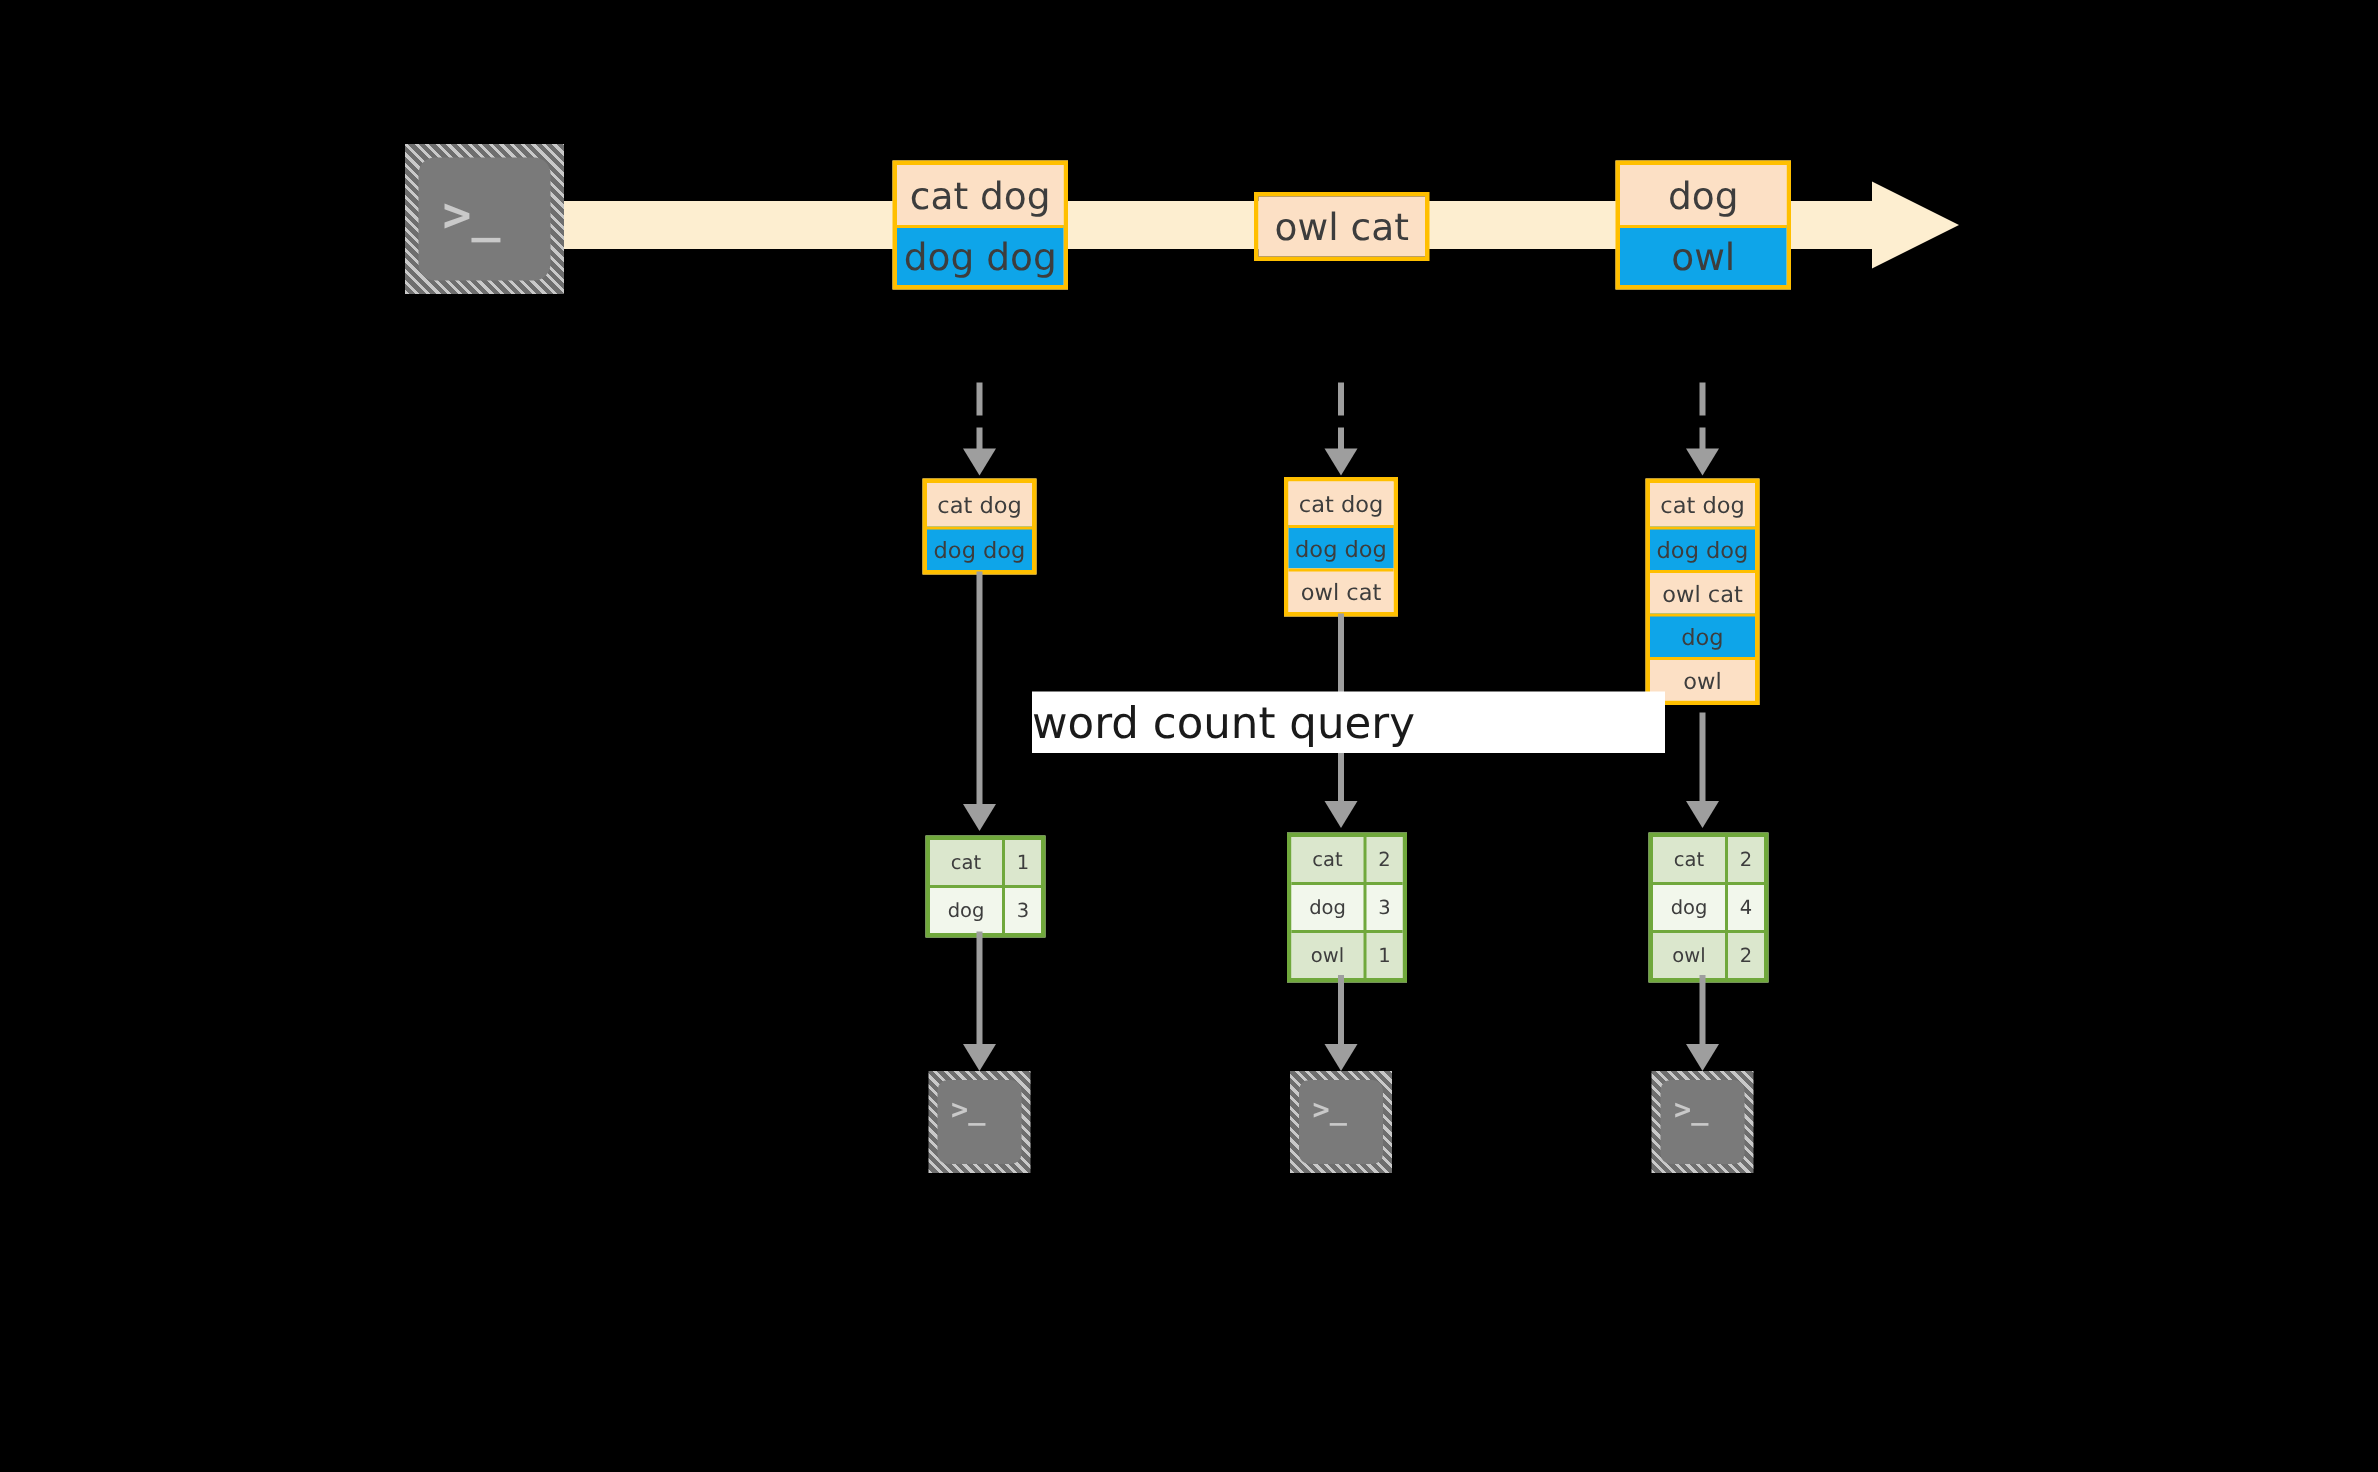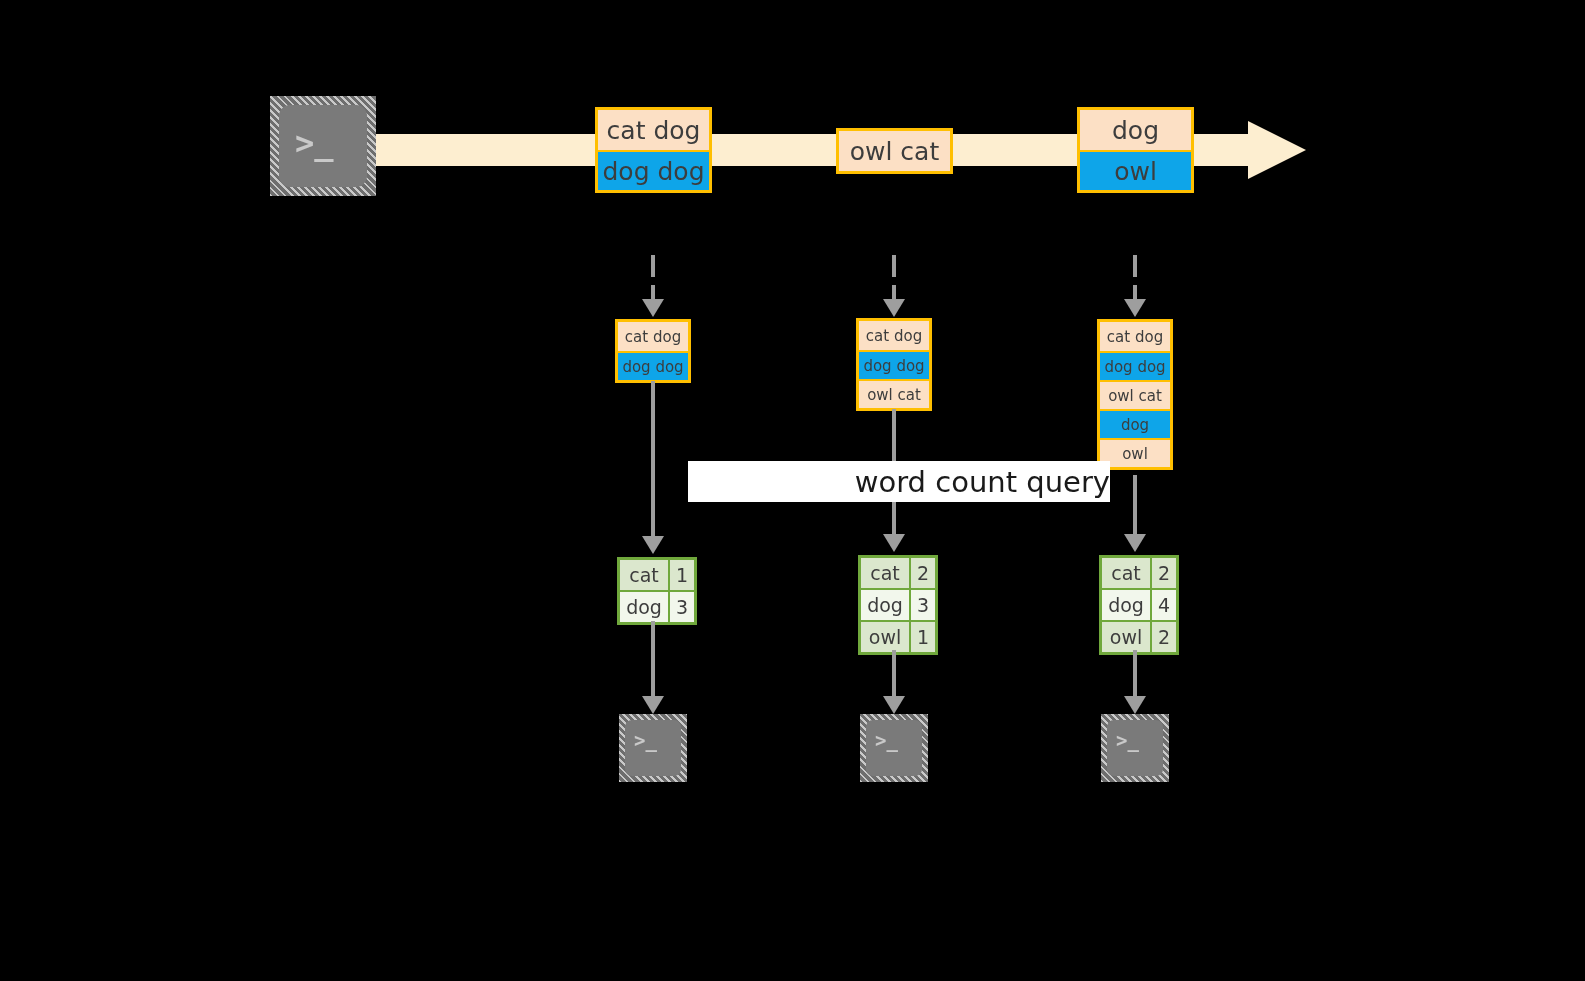--- a/index.html
+++ b/index.html
@@ -112,21 +112,21 @@
   }
   .gbox .grow + .grow { border-top: 2px solid #70a83c; }
   .gbox .grow.shade-a .gc { background: #dbe7cd; }
   .gbox .grow.shade-b .gc { background: #f2f7ec; }
   .gbox .gc {
     box-sizing: border-box;
     display: flex;
     align-items: center;
     justify-content: center;
     color: #3d3d3d;
-    font-size: 19px;
+    font-size: 13px;
   }
   .gbox .gc.word { width: 48px; }
   .gbox .gc.count { width: 26px; border-left: 2px solid #70a83c; }
   .gbox.g1 { left: 617px; top: 557px; }
   .gbox.g2 { left: 858px; top: 555px; }
   .gbox.g3 { left: 1099px; top: 555px; }
 
   
   .gline {
     position: absolute;
@@ -147,21 +147,21 @@
   }
 
   
   .query-banner {
     position: absolute;
     left: 688px; top: 461px;
     width: 422px; height: 41px;
     background: #ffffff;
     display: flex;
     align-items: center;
-    justify-content: flex-end;
+    justify-content: flex-start;
   }
   .query-banner span {
     font-size: 29px;
     color: #1a1a1a;
   }
 </style>
 </head>
 <body>
 
 <div id="stage">

